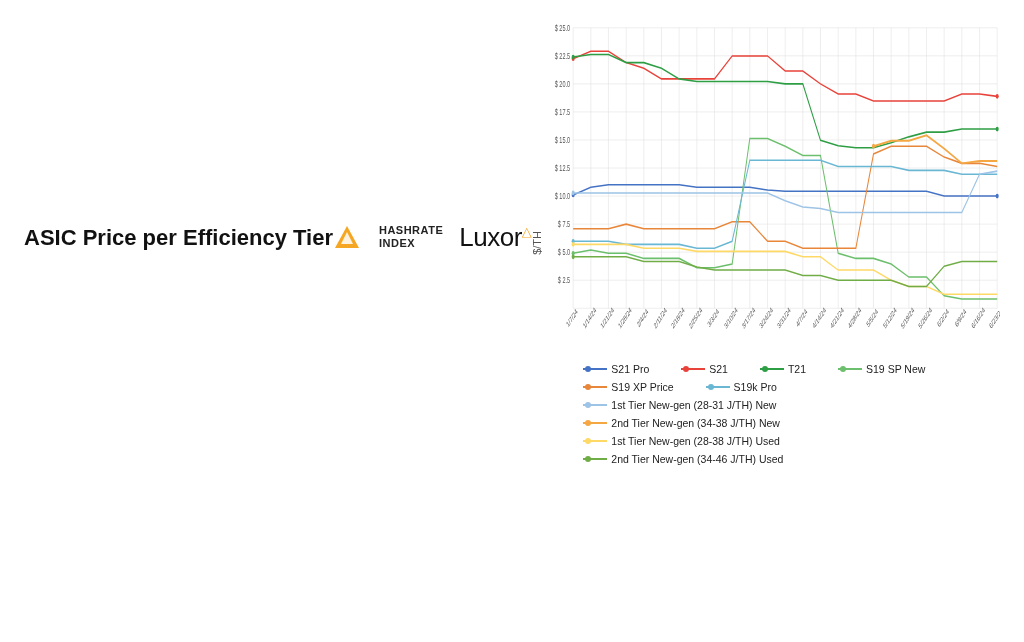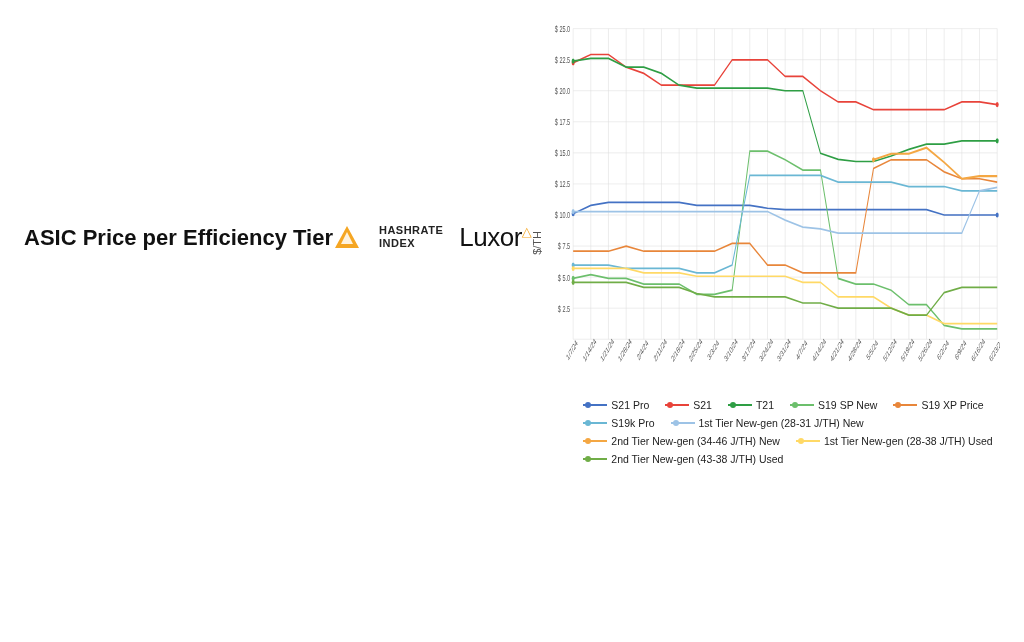--- a/index.html
+++ b/index.html
@@ -81,21 +81,21 @@
       position: relative;
       text-align: right;
     }
     svg.main-chart {
       width: 100%;
       height: 100%;
     }
     .legend {
       display: flex;
       flex-wrap: wrap;
-      gap: 6px 16px;
+      gap: 6px 32px;
       margin-top: 8px;
       font-size: 10.5px;
       color: #222;
       padding-left: 36px;
     }
     .legend-item {
       display: flex;
       align-items: center;
       gap: 4px;
       white-space: nowrap;
@@ -326,32 +326,32 @@
               <line x1="0" y1="5" x2="24" y2="5" stroke="#9DC3E6" stroke-width="2"></line>
               <circle cx="5" cy="5" r="3" fill="#9DC3E6"></circle>
             </svg>
           <span>1st Tier New-gen (28-31 J/TH) New</span>
         </div>
         <div class="legend-item">
           <svg width="24" height="10">
               <line x1="0" y1="5" x2="24" y2="5" stroke="#F4A743" stroke-width="2"></line>
               <circle cx="5" cy="5" r="3" fill="#F4A743"></circle>
             </svg>
-          <span>2nd Tier New-gen (34-46 J/TH) New</span>
+          <span>2nd Tier New-gen (34-38 J/TH) New</span>
         </div>
         <div class="legend-item">
           <svg width="24" height="10">
               <line x1="0" y1="5" x2="24" y2="5" stroke="#FFD966" stroke-width="2"></line>
               <circle cx="5" cy="5" r="3" fill="#FFD966"></circle>
             </svg>
           <span>1st Tier New-gen (28-38 J/TH) Used</span>
         </div>
         <div class="legend-item">
           <svg width="24" height="10">
               <line x1="0" y1="5" x2="24" y2="5" stroke="#70AD47" stroke-width="2"></line>
               <circle cx="5" cy="5" r="3" fill="#70AD47"></circle>
             </svg>
-          <span>2nd Tier New-gen (43-38 J/TH) Used</span>
+          <span>2nd Tier New-gen (34-46 J/TH) Used</span>
         </div>
       </div>
     </div>
   </div>
 </div>
 
 </body></html>

